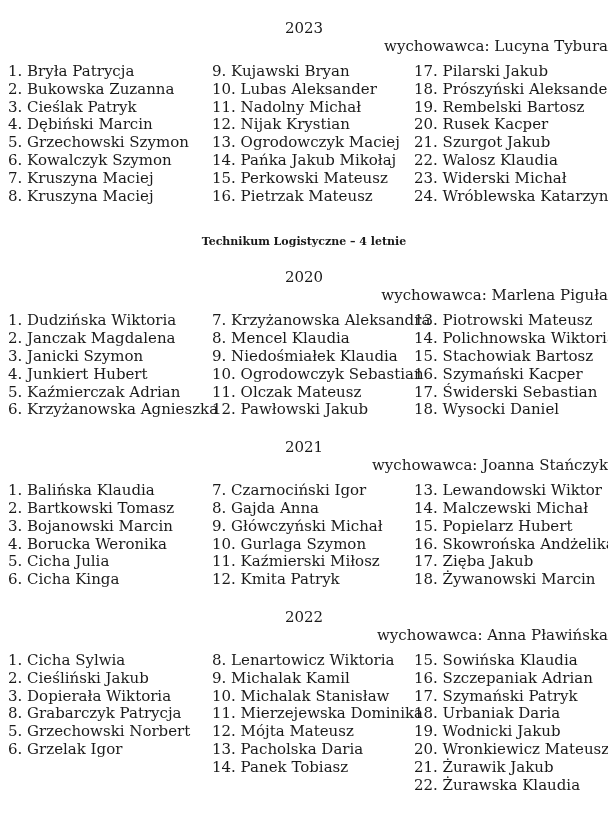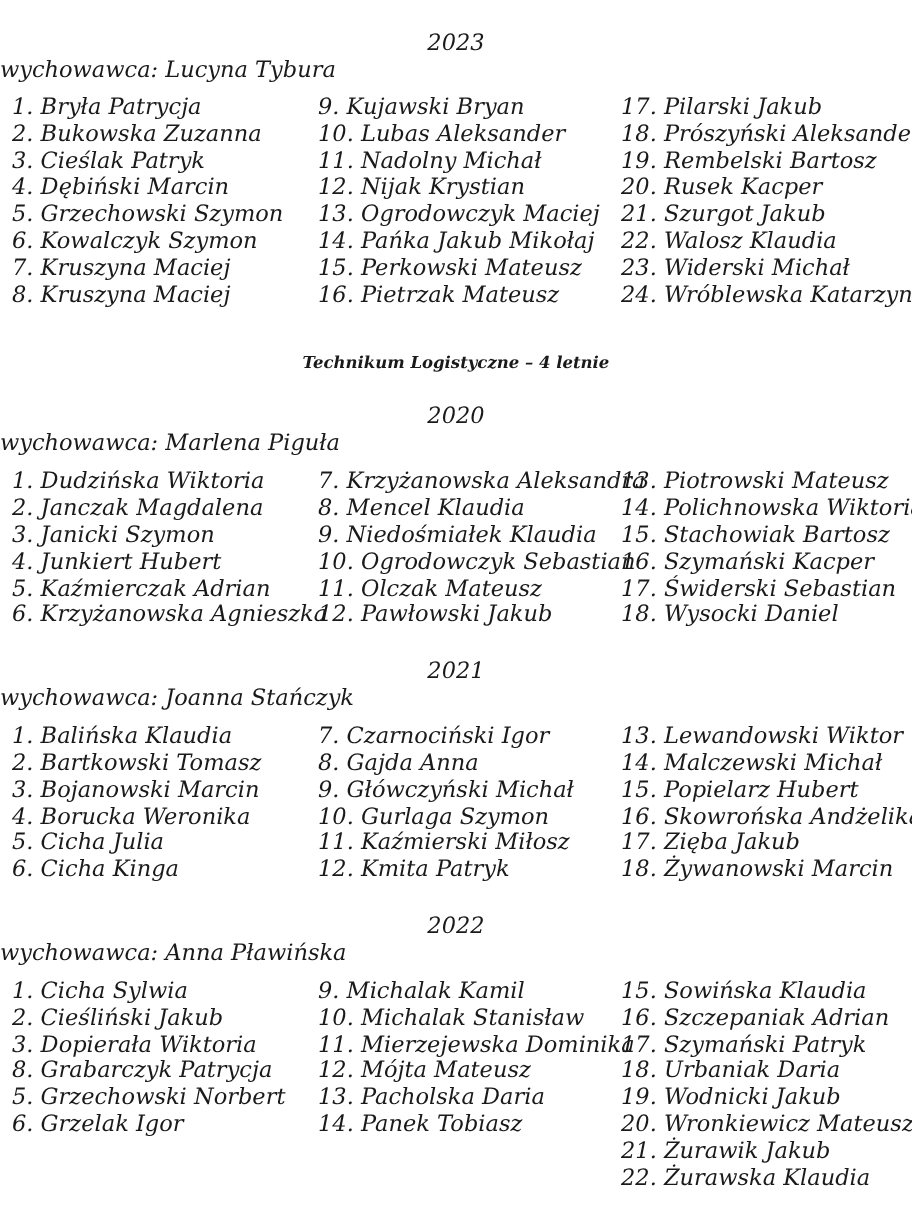--- a/index.html
+++ b/index.html
@@ -12,32 +12,31 @@
     height: 815px;
     background: #ffffff;
     color: #1a1a1a;
     font-family: "DejaVu Serif", "Liberation Serif", serif;
     overflow: hidden;
   }
   .page {
     width: 608px;
     height: 815px;
     padding: 19px 0 0 0;
-    font-style: italic;
   }
   .year-line {
     font-size: 15px;
     line-height: 18px;
     text-align: center;
     white-space: nowrap;
   }
   .teacher-line {
     font-size: 15px;
     line-height: 18px;
-    text-align: left;
+    text-align: right;
     white-space: nowrap;
   }
   .columns {
     display: grid;
     grid-template-columns: 204px 202px 1fr;
     padding-left: 8px;
     margin-top: 8px;
   }
   ul.student-col {
     list-style: none;
@@ -169,20 +168,21 @@
         <div class="columns">
           <ul class="student-col">
             <li class="student">1. Cicha Sylwia</li>
             <li class="student">2. Cieśliński Jakub</li>
             <li class="student">3. Dopierała Wiktoria</li>
             <li class="student">8. Grabarczyk Patrycja</li>
             <li class="student">5. Grzechowski Norbert</li>
             <li class="student">6. Grzelak Igor</li>
           </ul>
           <ul class="student-col">
+            <li class="student">8. Lenartowicz Wiktoria</li>
             <li class="student">9. Michalak Kamil</li>
             <li class="student">10. Michalak Stanisław</li>
             <li class="student">11. Mierzejewska Dominika</li>
             <li class="student">12. Mójta Mateusz</li>
             <li class="student">13. Pacholska Daria</li>
             <li class="student">14. Panek Tobiasz</li>
           </ul>
           <ul class="student-col">
             <li class="student">15. Sowińska Klaudia</li>
             <li class="student">16. Szczepaniak Adrian</li>

